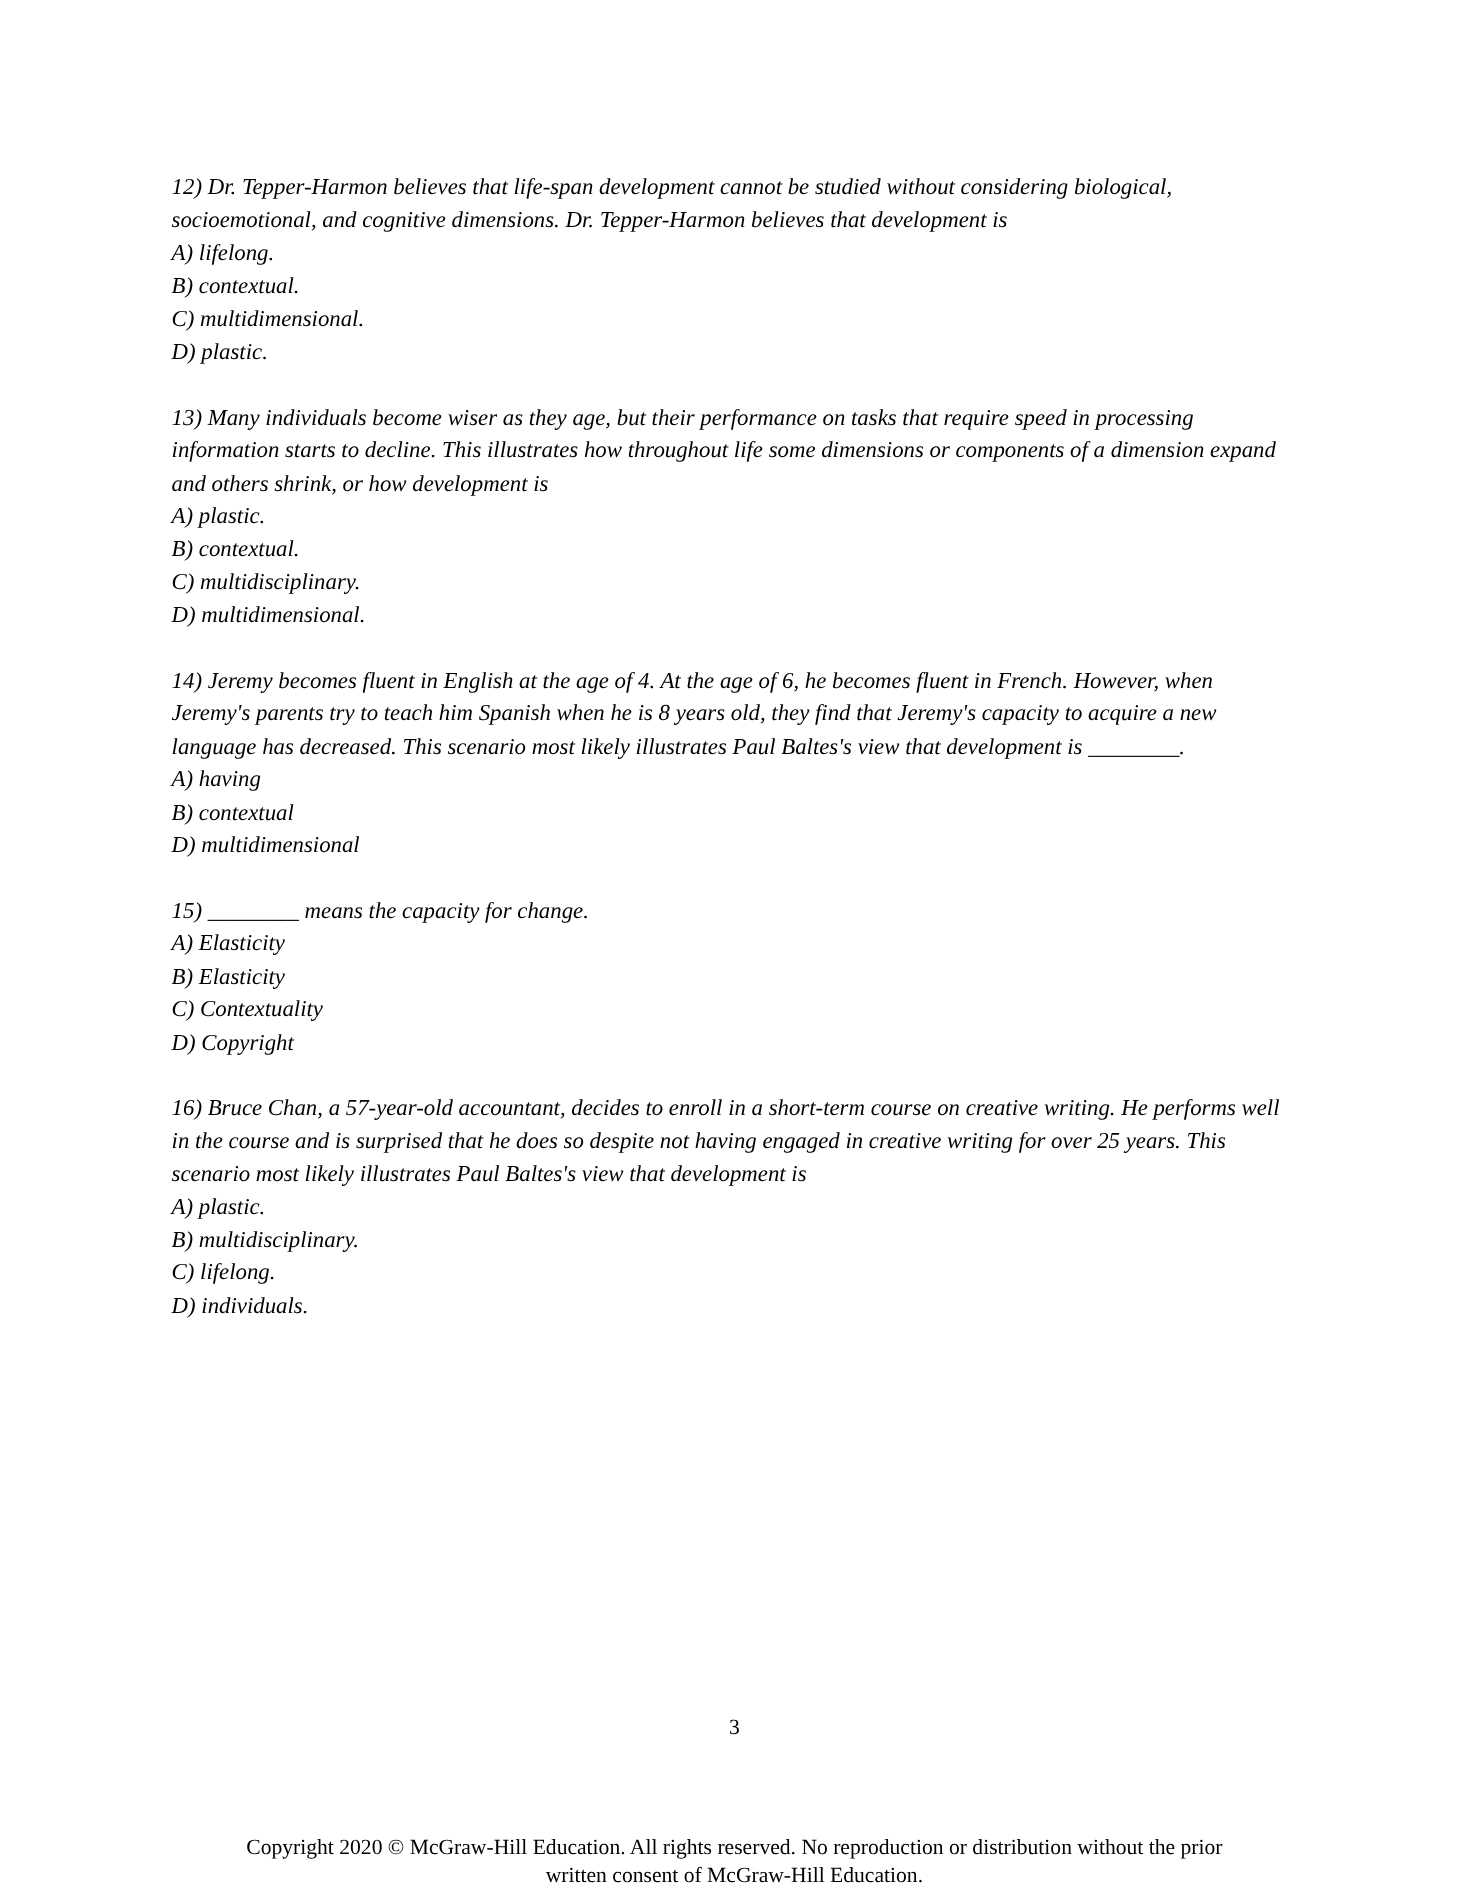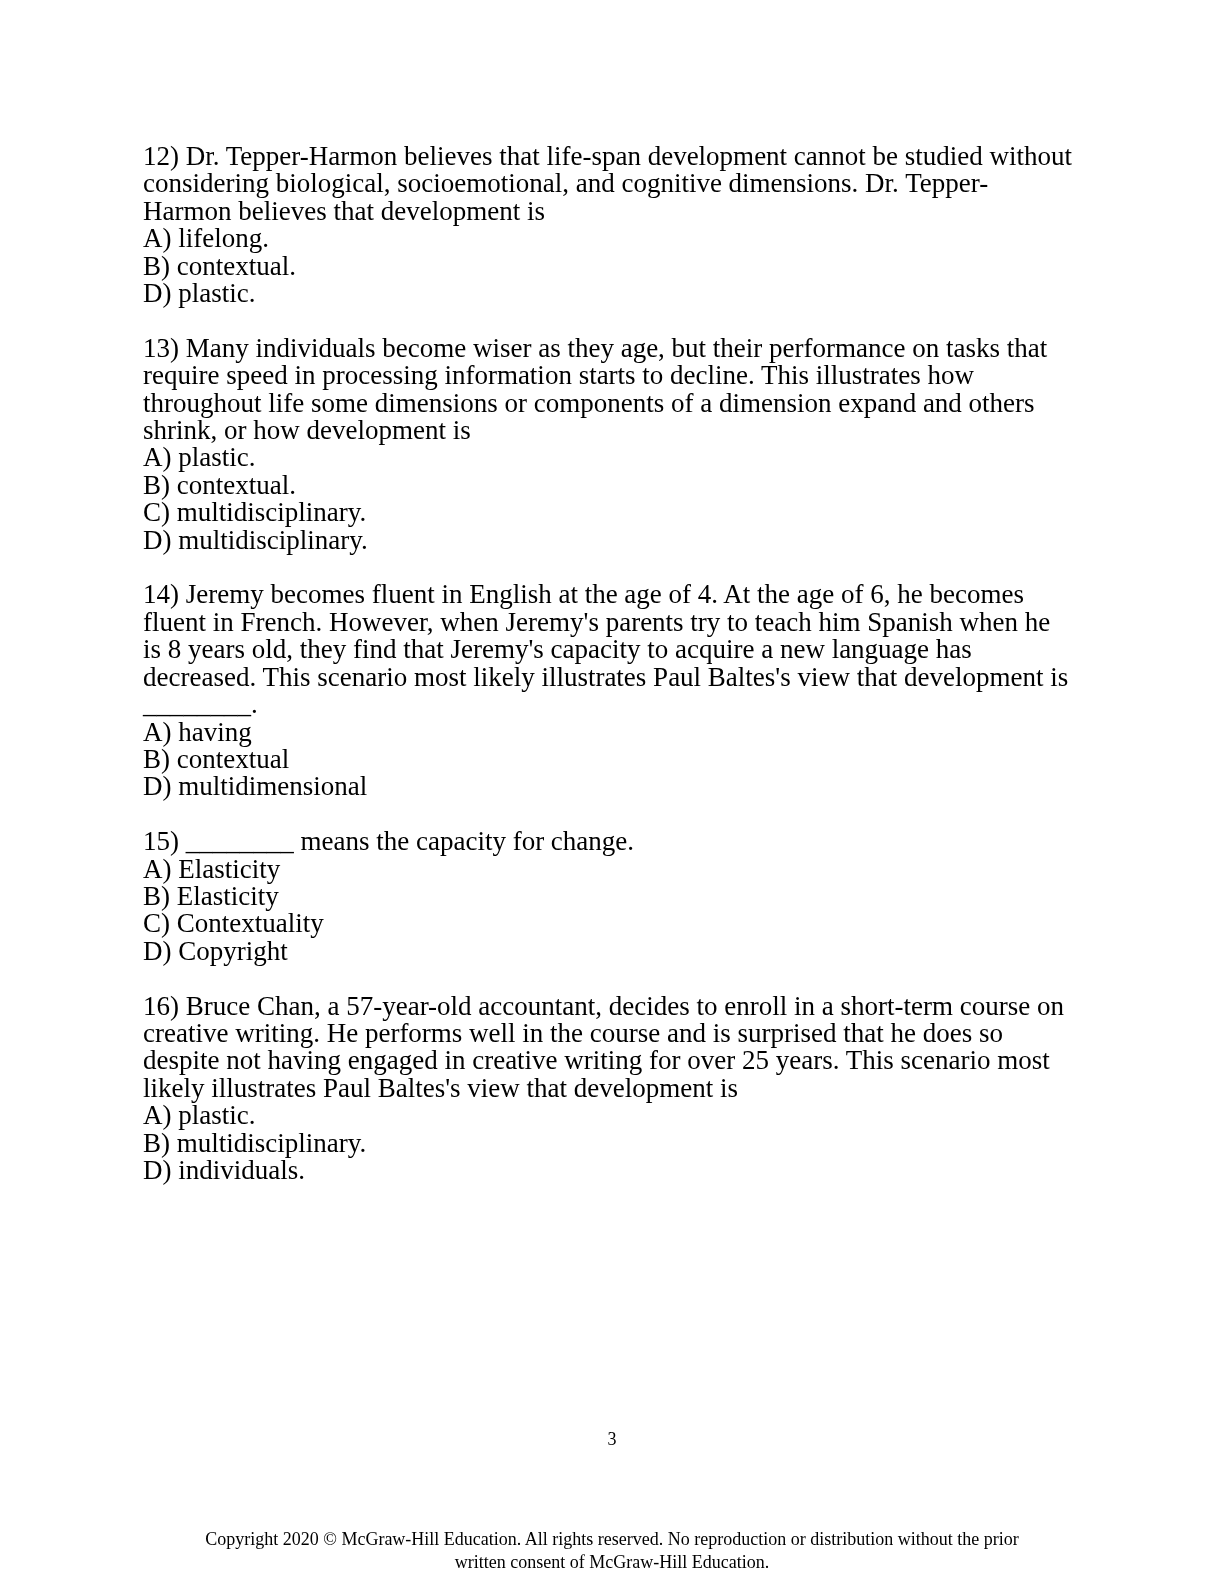--- a/index.html
+++ b/index.html
@@ -1,61 +1,63 @@
 <!DOCTYPE html>
 <html><head>
 <meta charset="utf-8">
 <style>
   html, body { margin: 0; padding: 0; background: #ffffff; }
   body { width: 1224px; height: 1584px; position: relative; overflow: hidden;
          font-family: "Liberation Serif", "DejaVu Serif", serif; color: #000; }
   .content { position: absolute; left: 143px; top: 143px; width: 930px;
-             font-size: 27px; line-height: 27.4px; }
+             font-size: 19px; line-height: 27.4px; font-style: italic; }
   .question { margin: 0 0 27.4px 0; }
   .stem { display: block; }
   .option { display: block; }
   .footer { position: absolute; left: 0; width: 1224px; text-align: center;
             font-size: 18px; line-height: 23px; }
   .page-number { top: 1428px; }
   .copyright { top: 1528px; }
 </style>
 </head>
 <body>
 
 <div class="content">
   <div class="question">
     <span class="stem">12) Dr. Tepper-Harmon believes that life-span development cannot be studied without considering biological, socioemotional, and cognitive dimensions. Dr. Tepper-Harmon believes that development is</span>
     <span class="option">A) lifelong.</span>
     <span class="option">B) contextual.</span>
+    <span class="option">C) multidimensional.</span>
     <span class="option">D) plastic.</span>
   </div>
   <div class="question">
     <span class="stem">13) Many individuals become wiser as they age, but their performance on tasks that require speed in processing information starts to decline. This illustrates how throughout life some dimensions or components of a dimension expand and others shrink, or how development is</span>
     <span class="option">A) plastic.</span>
     <span class="option">B) contextual.</span>
     <span class="option">C) multidisciplinary.</span>
-    <span class="option">D) multidisciplinary.</span>
+    <span class="option">D) multidimensional.</span>
   </div>
   <div class="question">
     <span class="stem">14) Jeremy becomes fluent in English at the age of 4. At the age of 6, he becomes fluent in French. However, when Jeremy's parents try to teach him Spanish when he is 8 years old, they find that Jeremy's capacity to acquire a new language has decreased. This scenario most likely illustrates Paul Baltes's view that development is ________.</span>
     <span class="option">A) having</span>
     <span class="option">B) contextual</span>
     <span class="option">D) multidimensional</span>
   </div>
   <div class="question">
     <span class="stem">15) ________ means the capacity for change.</span>
     <span class="option">A) Elasticity</span>
     <span class="option">B) Elasticity</span>
     <span class="option">C) Contextuality</span>
     <span class="option">D) Copyright</span>
   </div>
   <div class="question">
     <span class="stem">16) Bruce Chan, a 57-year-old accountant, decides to enroll in a short-term course on creative writing. He performs well in the course and is surprised that he does so despite not having engaged in creative writing for over 25 years. This scenario most likely illustrates Paul Baltes's view that development is</span>
     <span class="option">A) plastic.</span>
     <span class="option">B) multidisciplinary.</span>
+    <span class="option">C) lifelong.</span>
     <span class="option">D) individuals.</span>
   </div>
 </div>
 
 <div class="footer page-number">3</div>
 <div class="footer copyright">
   <div>Copyright 2020 © McGraw-Hill Education. All rights reserved. No reproduction or distribution without the prior</div>
   <div>written consent of McGraw-Hill Education.</div>
 </div>
 

